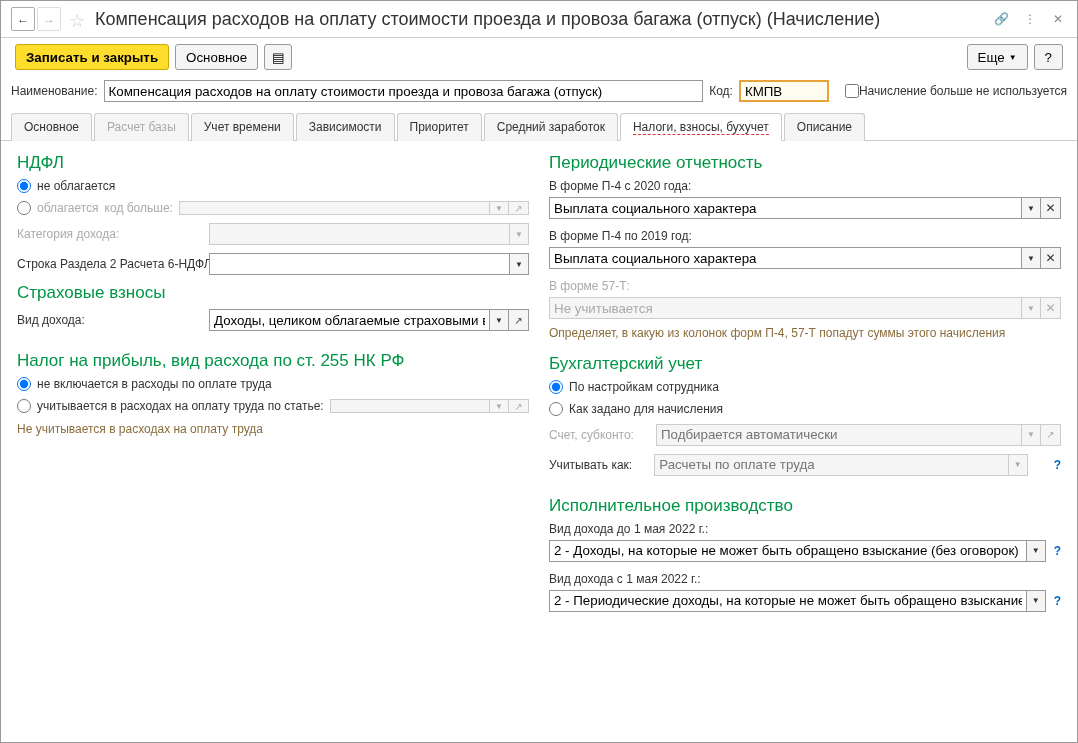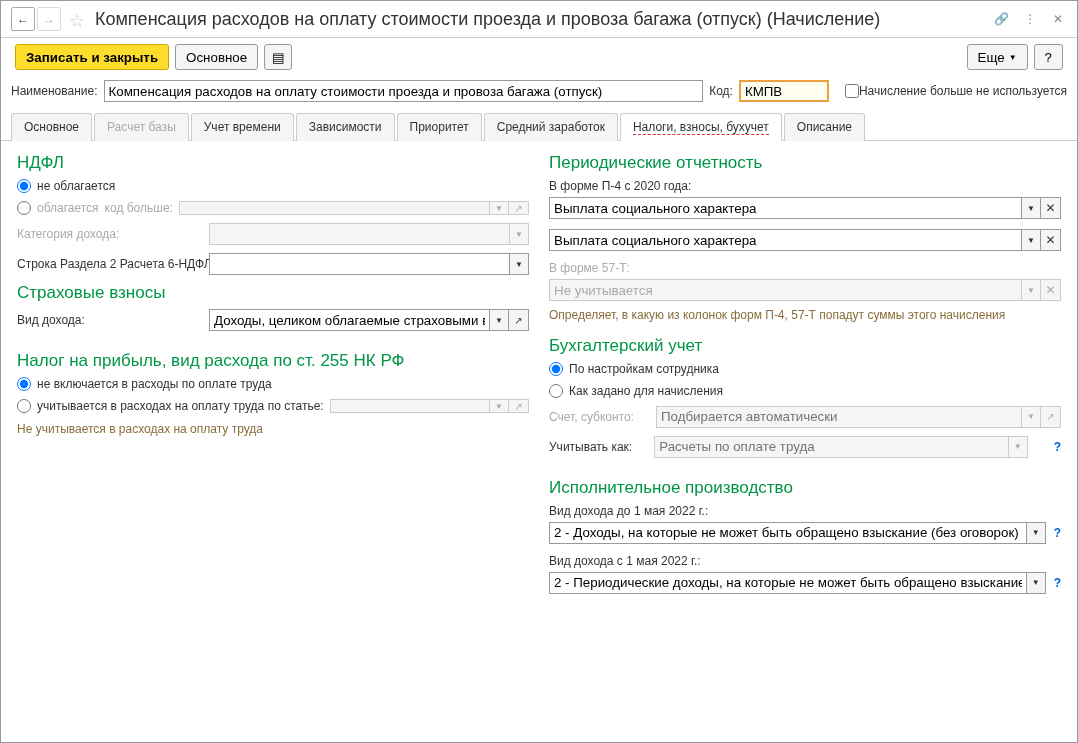--- a/index.html
+++ b/index.html
@@ -164,20 +164,21 @@
     </div>
 
     <div class="col">
       <div class="section-title">Периодические отчетность</div>
       <div style="margin-bottom:4px">В форме П-4 с 2020 года:</div>
       <div class="combo wide" style="margin-bottom:10px">
         <input class="input" value="Выплата социального характера" style="">
         <div class="dd">▼</div>
         <div class="clr">✕</div>
       </div>
+      <div style="margin-bottom:4px">В форме П-4 по 2019 год:</div>
       <div class="combo wide" style="margin-bottom:10px">
         <input class="input" value="Выплата социального характера" style="">
         <div class="dd">▼</div>
         <div class="clr">✕</div>
       </div>
       <div class="muted" style="margin-bottom:4px">В форме 57-Т:</div>
       <div class="combo wide disabled" style="margin-bottom:6px">
         <input class="input" value="Не учитывается" style="">
         <div class="dd">▼</div>
         <div class="clr">✕</div>

